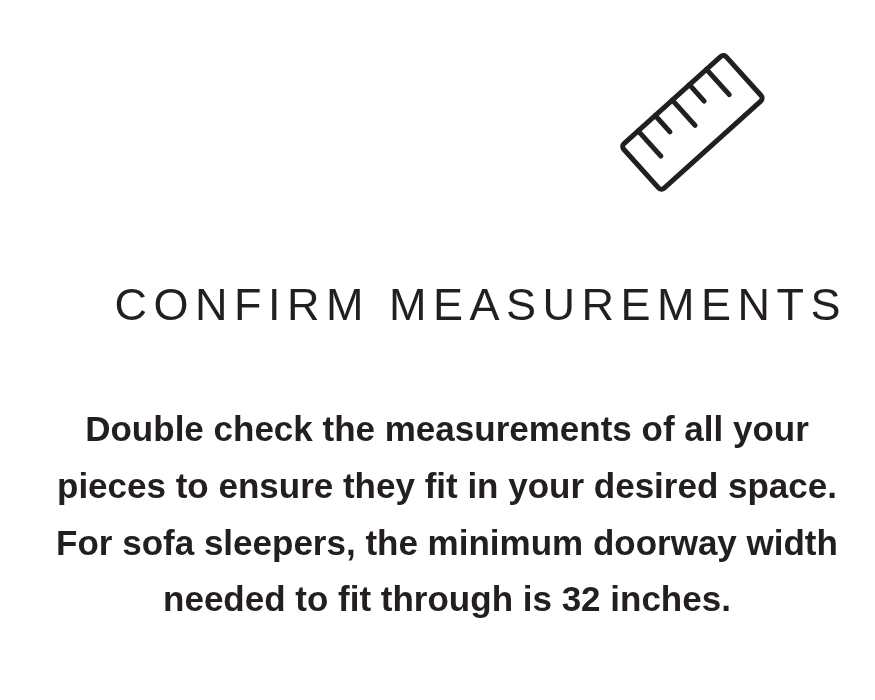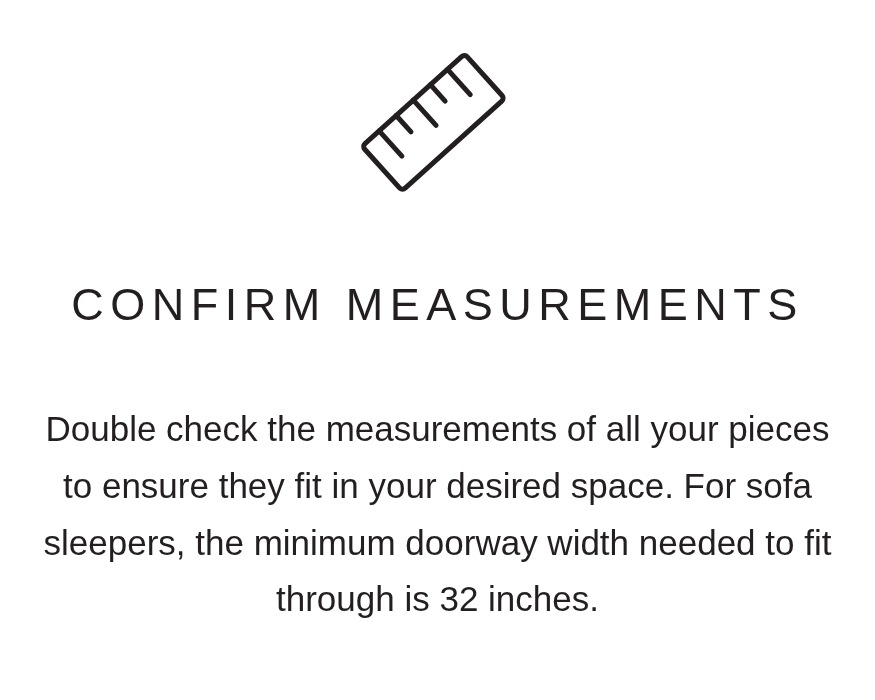--- a/index.html
+++ b/index.html
@@ -13,21 +13,21 @@
     font-family: "Liberation Sans", sans-serif;
     color: #2b2b2b;
     overflow: hidden;
   }
   .card {
     width: 875px;
     height: 700px;
     box-sizing: border-box;
     display: flex;
     flex-direction: column;
-    align-items: center;
+    align-items: flex-end;
     padding: 30px 28px 0 28px;
     background: #ffffff;
   }
   .icon-wrap {
     width: 300px;
     height: 190px;
     display: flex;
     align-items: center;
     justify-content: center;
     margin-top: 4px;
@@ -44,21 +44,21 @@
     text-align: center;
     color: #231f20;
     white-space: nowrap;
   }
   .body-copy {
     margin-top: 44px;
     width: 800px;
     text-align: center;
     font-size: 35px;
     line-height: 1.62;
-    font-weight: 400;
+    font-weight: 700;
     color: #231f20;
   }
 </style>
 </head>
 <body>
 
 <div class="card">
 
   <div class="icon-wrap">
     <span class="ruler-icon">

